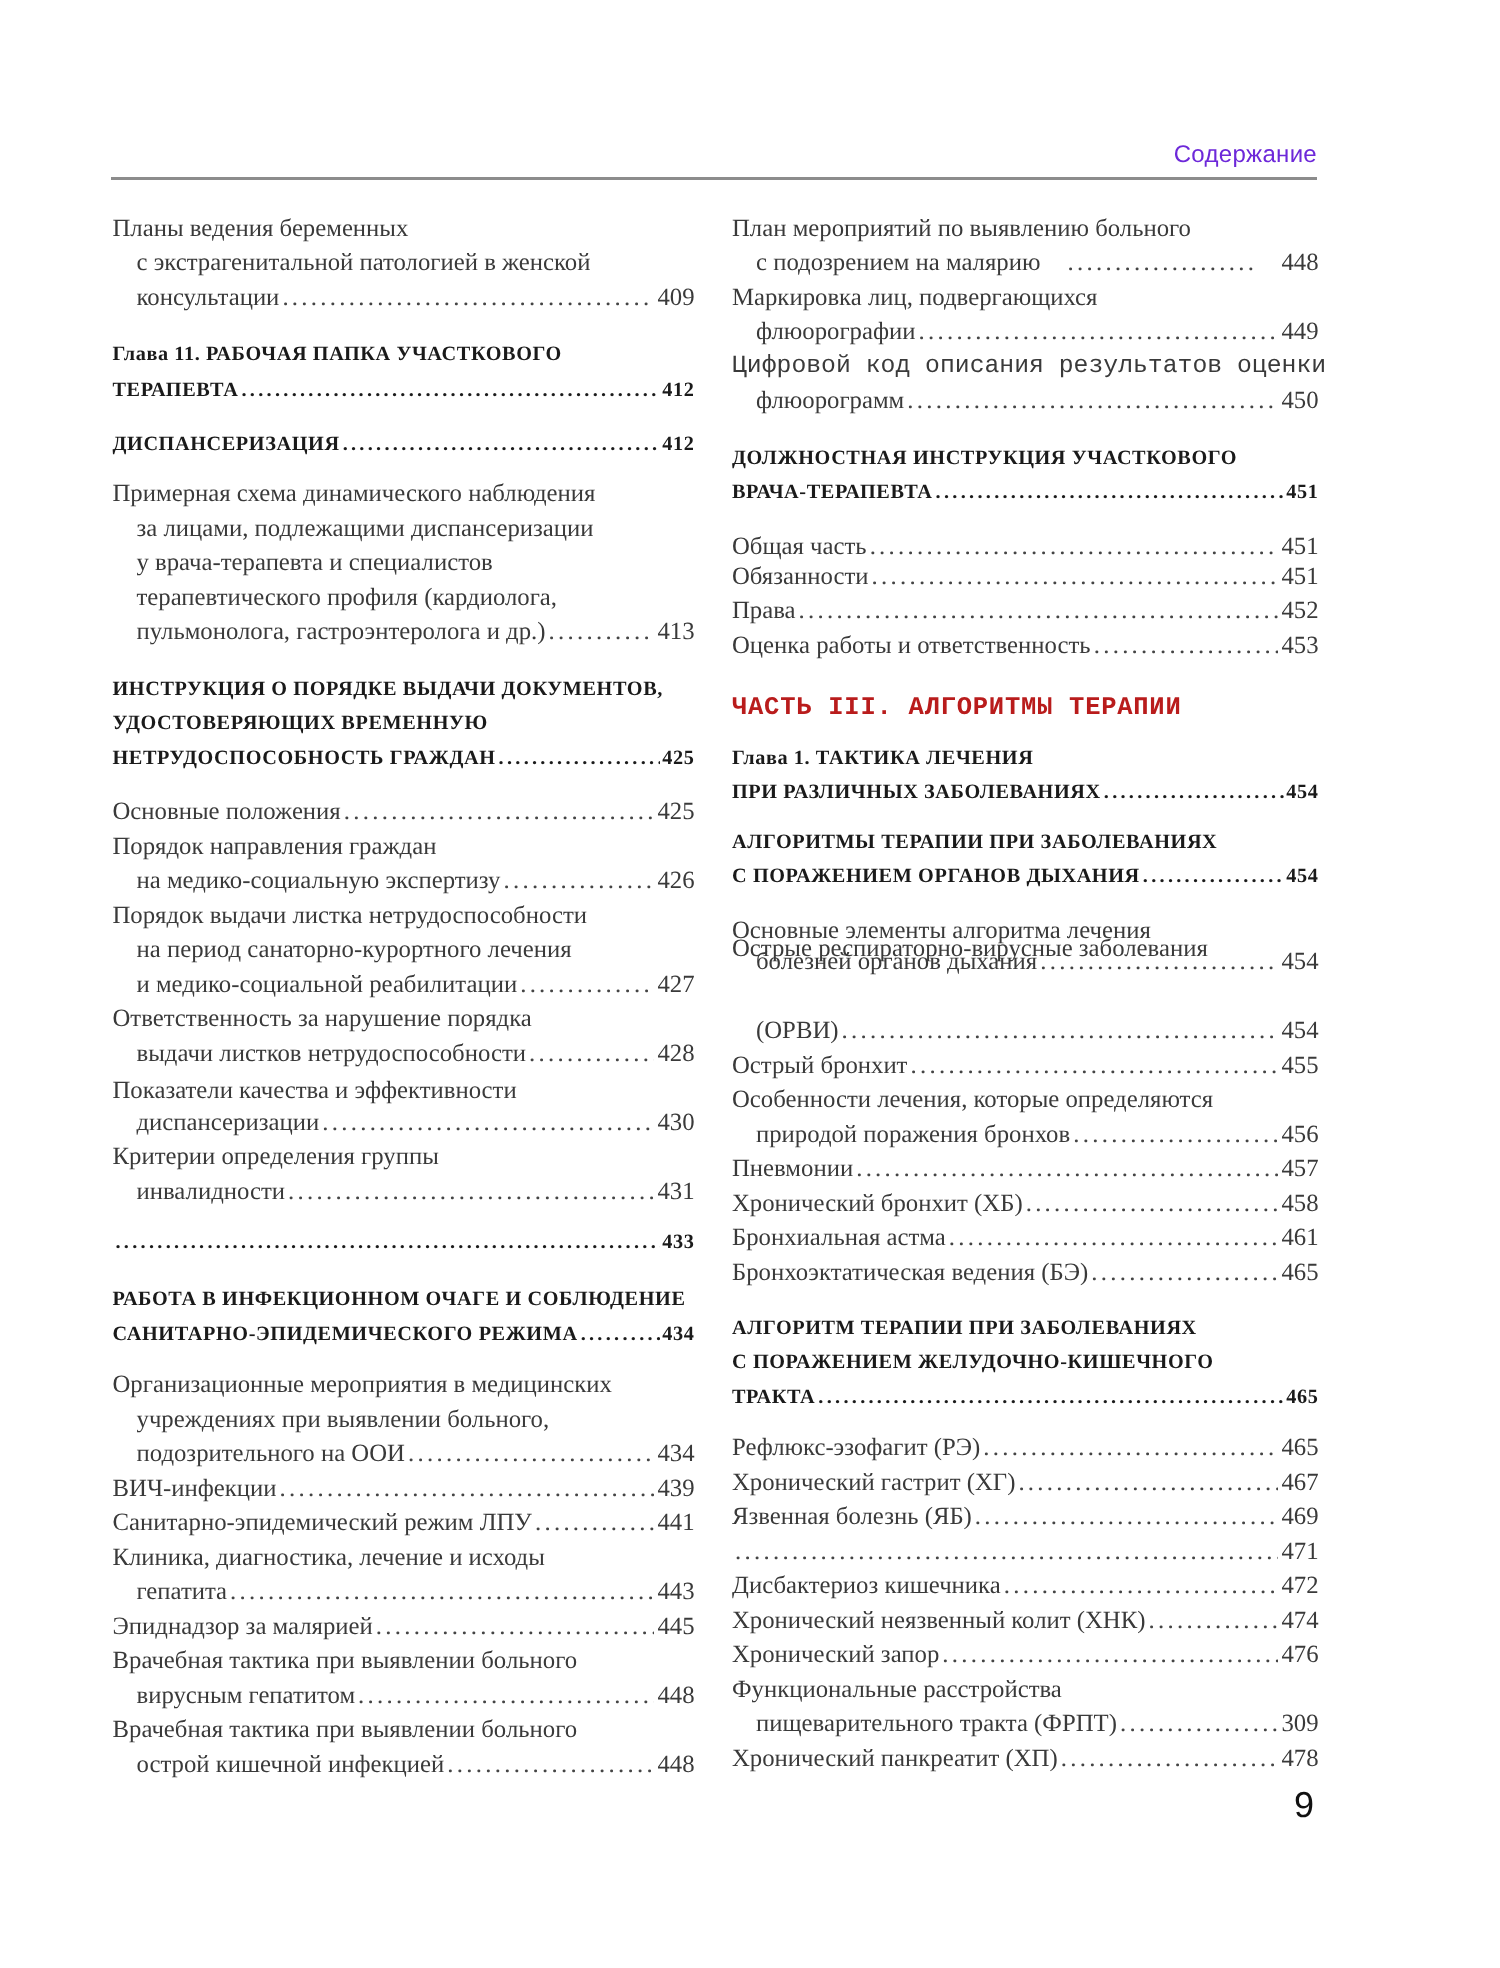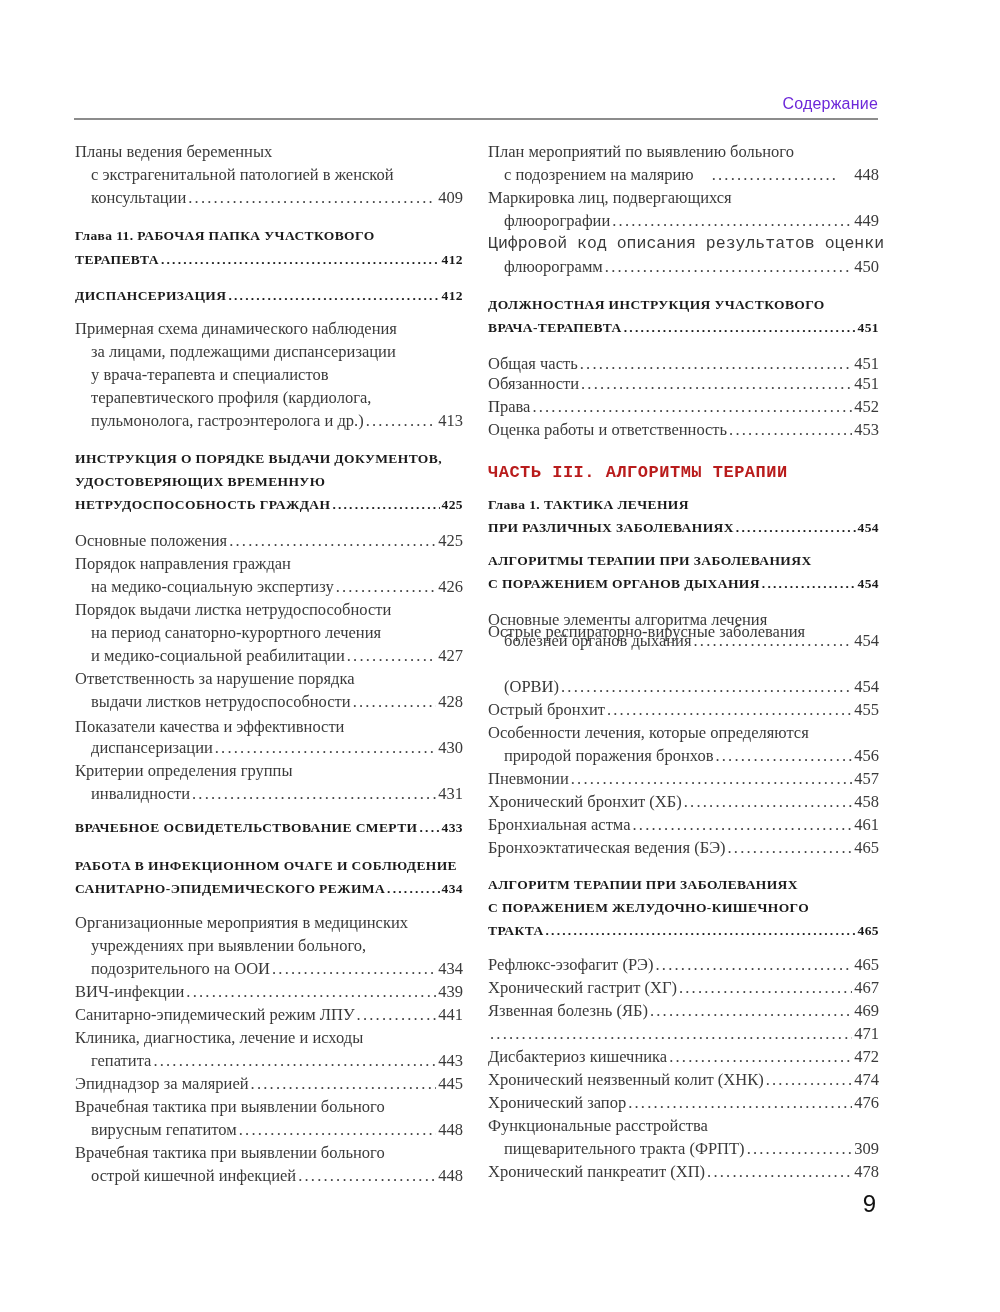--- a/index.html
+++ b/index.html
@@ -141,21 +141,20 @@
       </div>
       <div class="ln" style="top: 761px;">
         <span class="t">Критерии определения группы</span>
       </div>
       <div class="ln ind" style="top: 784px;">
         <span class="t">инвалидности</span>
         <span class="d"></span>
         <span class="p">431</span>
       </div>
       <div class="ln h" style="top: 820px;">
-        <span class="t">ВРАЧЕБНОЕ ОСВИДЕТЕЛЬСТВОВАНИЕ СМЕРТИ</span>
         <span class="d"></span>
         <span class="p">433</span>
       </div>
       <div class="ln h" style="top: 858px;">
         <span class="t">РАБОТА В ИНФЕКЦИОННОМ ОЧАГЕ И СОБЛЮДЕНИЕ</span>
       </div>
       <div class="ln h" style="top: 881px;">
         <span class="t">САНИТАРНО-ЭПИДЕМИЧЕСКОГО РЕЖИМА</span>
         <span class="d"></span>
         <span class="p">434</span>

